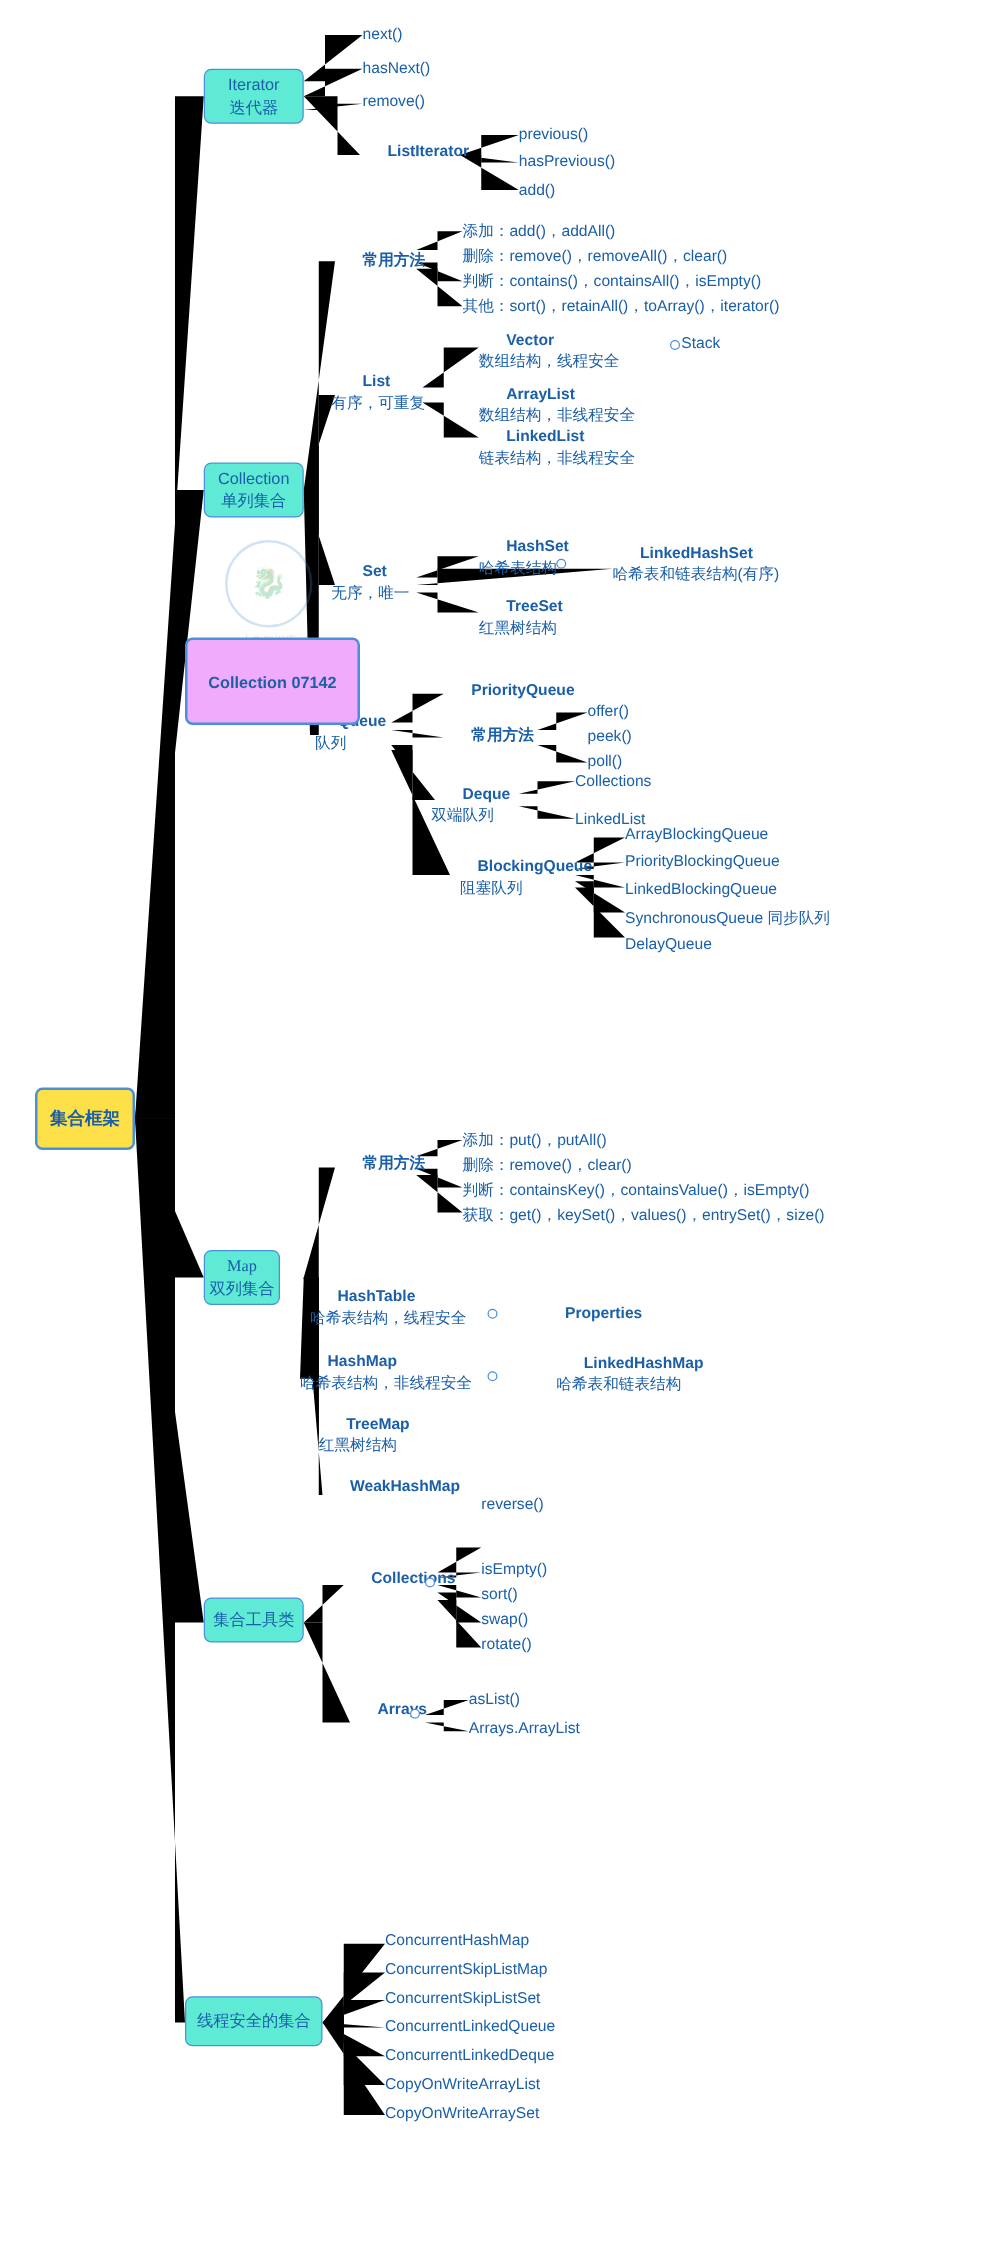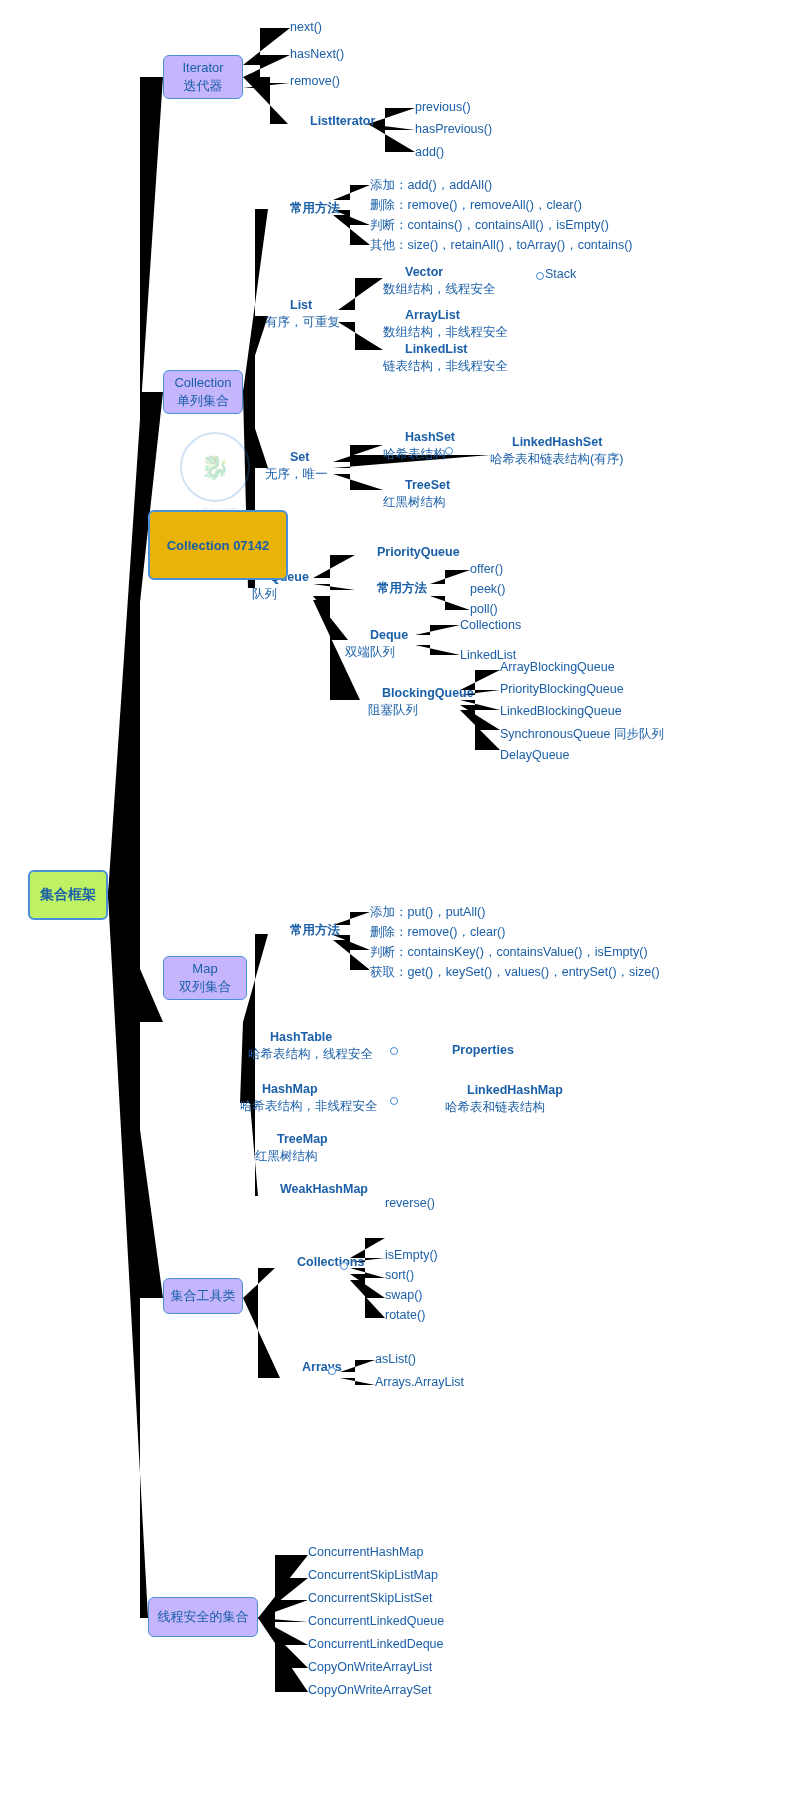--- a/index.html
+++ b/index.html
@@ -28,28 +28,28 @@
       display: flex;
       align-items: center;
       justify-content: center;
       text-align: center;
       color: #1a5fa8;
       font-size: 13px;
       line-height: 1.4;
     }
 
     .node-box.main {
-      background: #bef264;
+      background: #fde047;
       border: 2px solid #4a90d9;
       font-size: 14px;
       font-weight: bold;
     }
 
     .node-box.highlight {
-      background: #c4b5fd;
+      background: #5eead4;
       border: 1.5px solid #4a90d9;
     }
 
     .node-text {
       position: absolute;
       color: #1a5fa8;
       font-size: 12.5px;
       text-align: center;
       white-space: nowrap;
     }
@@ -99,21 +99,21 @@
 
     
     .collection-badge {
       position: absolute;
       left: 148px;
       top: 510px;
       width: 140px;
       height: 70px;
       border: 2px solid #4a90d9;
       border-radius: 6px;
-      background: #eab308;
+      background: #f0abfc;
       display: flex;
       align-items: center;
       justify-content: center;
       color: #1a5fa8;
       font-size: 13px;
       font-weight: bold;
     }
   </style>
 </head>
 <body>
@@ -259,21 +259,21 @@
 
   <div class="node-box highlight" style="left:163px; top:370px; width:80px; height:44px;">
     <span>Collection<br>单列集合</span>
   </div>
 
   <div class="node-text bold" style="left:268px; top:200px;">常用方法</div>
 
   <div class="node-text" style="left:370px; top:177px;">添加：add()，addAll()</div>
   <div class="node-text" style="left:370px; top:197px;">删除：remove()，removeAll()，clear()</div>
   <div class="node-text" style="left:370px; top:217px;">判断：contains()，containsAll()，isEmpty()</div>
-  <div class="node-text" style="left:370px; top:237px;">其他：size()，retainAll()，toArray()，contains()</div>
+  <div class="node-text" style="left:370px; top:237px;">其他：sort()，retainAll()，toArray()，iterator()</div>
 
   <div class="node-text bold" style="left:268px; top:298px;">List</div>
   <div class="node-text" style="left:265px; top:314px;">有序，可重复</div>
 
   <div style="position:absolute; left:383px; top:265px;">
     <div class="node-text bold">Vector</div>
     <div class="node-text" style="top:16px; position:relative;">数组结构，线程安全</div>
   </div>
   <div class="node-text" style="left:545px; top:267px;">Stack</div>
 
@@ -331,21 +331,21 @@
 
   <div class="watermark">
     <div class="watermark-circle">🐉</div>
     <div style="font-size:9px; color:#4a90d9; text-align:center;">小牛知识库<br>XIAO NIU ZHI SHI KU</div>
   </div>
 
   <div class="collection-badge">
     <span>Collection 07142</span>
   </div>
 
-  <div class="node-box highlight" style="left:163px; top:956px; width:84px; height:44px;">
+  <div class="node-box highlight" style="left:163px; top:1000px; width:61px; height:44px;font-family:Liberation Serif, serif;">
     <span>Map<br>双列集合</span>
   </div>
 
   <div class="node-text bold" style="left:268px; top:922px;">常用方法</div>
   <div class="node-text" style="left:370px; top:904px;">添加：put()，putAll()</div>
   <div class="node-text" style="left:370px; top:924px;">删除：remove()，clear()</div>
   <div class="node-text" style="left:370px; top:944px;">判断：containsKey()，containsValue()，isEmpty()</div>
   <div class="node-text" style="left:370px; top:964px;">获取：get()，keySet()，values()，entrySet()，size()</div>
 
   <div style="position:absolute; left:248px; top:1030px;">

